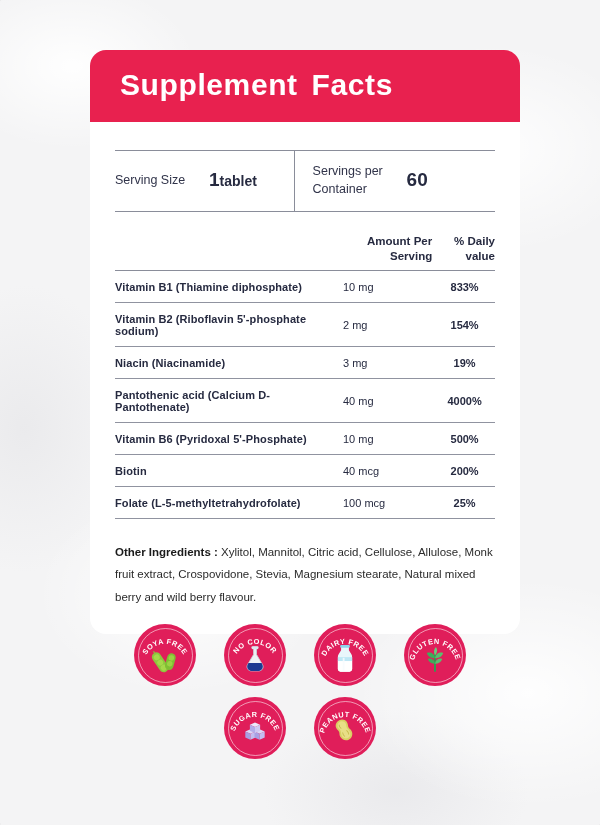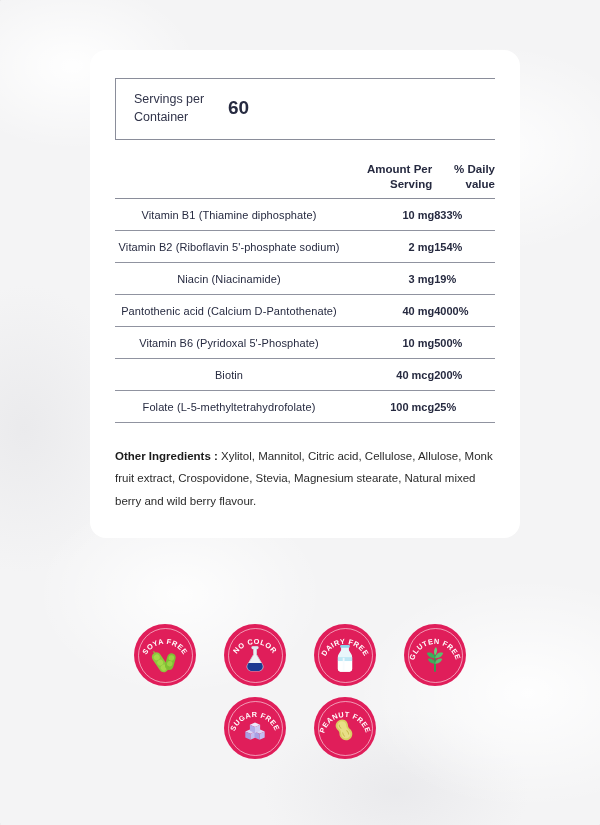--- a/index.html
+++ b/index.html
@@ -104,23 +104,23 @@
   th.col-name   { width: 60%; }
   th.col-amount { width: 24%; padding-right: 2px; }
   th.col-dv     { width: 16%; }
 
   #nutrient-table td {
     font-size: 11px;
     color: #262a40;
     border-bottom: 1.2px solid #9093a0;
     padding: 9.5px 0;
   }
-  td.cell-name   { font-weight: 400; letter-spacing: .1px; text-align: center; }
-  td.cell-amount { text-align: right; font-weight: 700; padding-right: 2px; }
-  td.cell-dv     { text-align: left; font-weight: 700; }
+  td.cell-name   { font-weight: 700; letter-spacing: .1px; }
+  td.cell-amount { text-align: left; font-weight: 400; padding-right: 2px; }
+  td.cell-dv     { text-align: center; font-weight: 700; }
 
   
   #other-ingredients {
     margin-top: 22px;
     font-size: 11.5px;
     line-height: 1.95;
     color: #2b2b2b;
   }
   #other-ingredients-label { font-weight: 700; color: #1b1b1b; }
 
@@ -166,24 +166,31 @@
     z-index: 1;
   }
 </style>
 </head>
 <body>
 
 <div id="paper-bg"></div>
 
 <div id="facts-card">
 
+  <div id="facts-header">
+    <div id="facts-title">Supplement  Facts</div>
+  </div>
 
   <div id="facts-body">
 
     <div id="serving-strip">
+      <div class="serving-cell" id="serving-size-cell">
+        <span class="serving-label">Serving Size</span>
+        <span class="serving-value"><span>1</span><span class="unit">tablet</span></span>
+      </div>
       <div class="serving-cell" id="servings-per-cell">
         <span class="serving-label">Servings per Container</span>
         <span class="serving-value">60</span>
       </div>
     </div>
 
     <table id="nutrient-table">
       <thead>
         <tr>
           <th class="col-name"></th>

